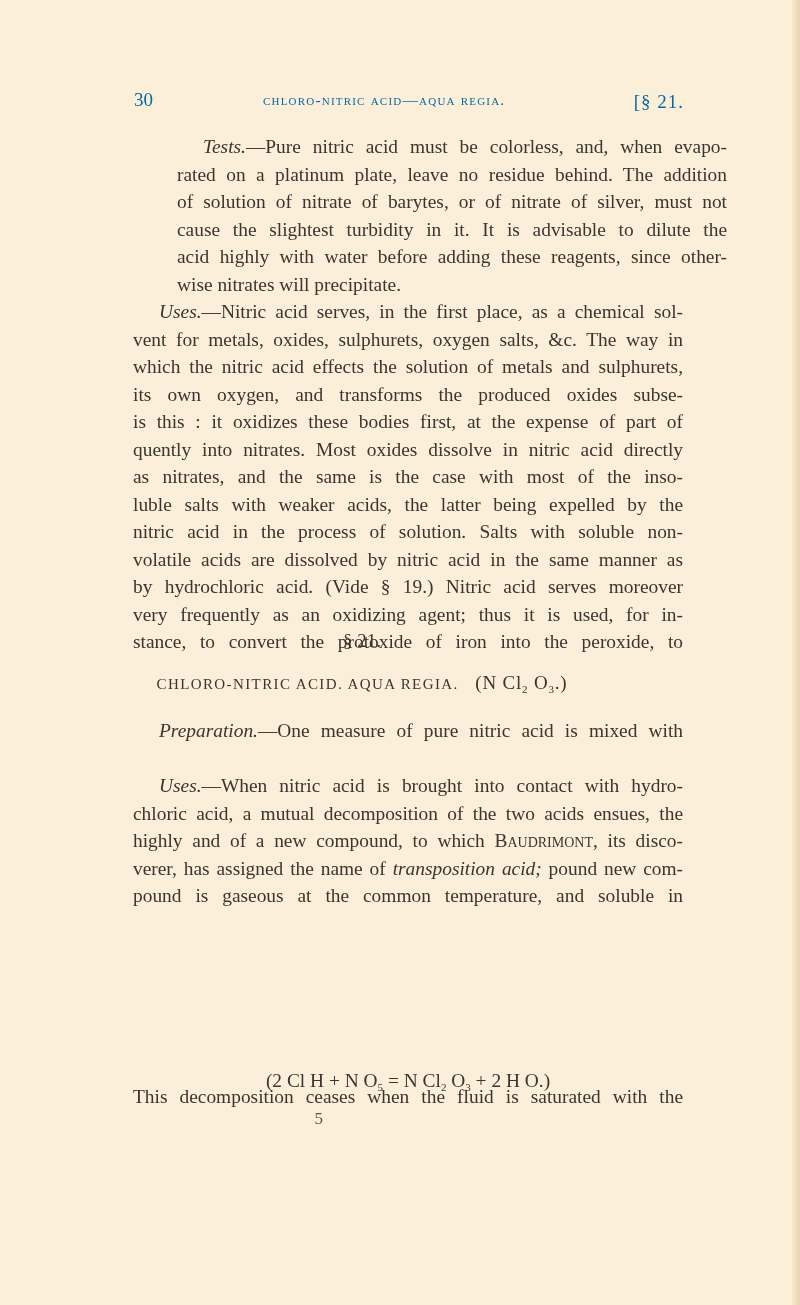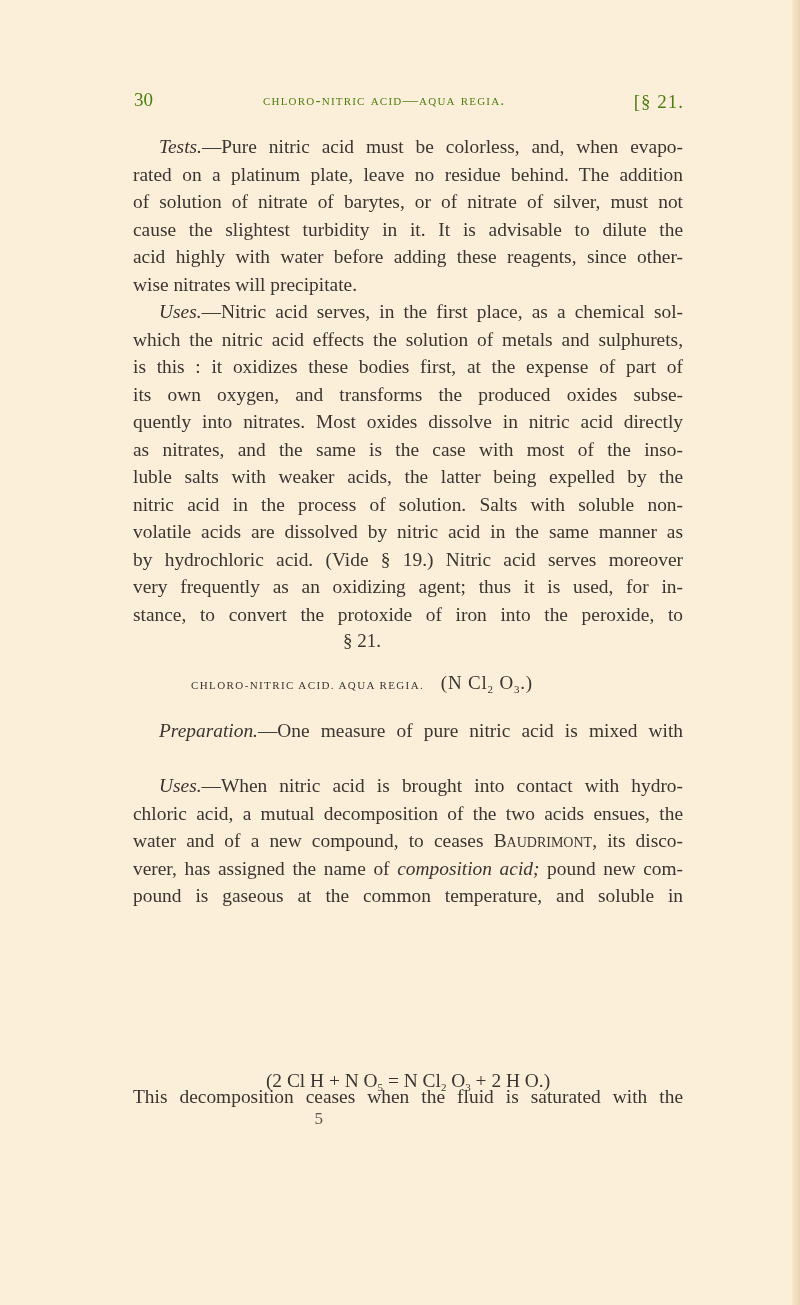--- a/index.html
+++ b/index.html
@@ -9,21 +9,21 @@
       position: relative;
       font-family: "Liberation Serif", "DejaVu Serif", serif;
       color: #3a3530;
     }
     .page-edge {
       position: absolute; top: 0; right: 0; width: 8px; height: 1305px;
       background: linear-gradient(to right, #f8e8cd, #eedcbd 60%, #e9d5b4);
     }
     .running-head {
       position: absolute; top: 89px; left: 134px; width: 550px; height: 24px;
-      font-size: 19px; color: #4d7c0f;
+      font-size: 19px; color: #0369a1;
     }
     .running-head .folio { position: absolute; left: 0; top: 0; }
     .running-head .head-title {
       position: absolute; left: 129px; top: 2px;
       font-size: 15.5px; letter-spacing: 1.2px; font-variant: small-caps;
       text-transform: lowercase;
     }
     .running-head .section-ref { position: absolute; right: 0; top: 2px; letter-spacing: 1px; }
     .text-block {
       position: absolute; left: 133px; width: 550px;
@@ -35,50 +35,51 @@
     .indent { padding-left: 26px; }
     .em { font-style: italic; }
     .sc { font-variant: small-caps; }
     .centered {
       position: absolute; left: 0; width: 724px; text-align: center;
     }
     .section-num { top: 630px; font-size: 19px; }
     .section-head {
       top: 672px; font-size: 19px; letter-spacing: 0.8px;
     }
-    .section-head .sc-title { font-size: 11px; letter-spacing: 1.4px; text-transform: uppercase; }
+    .section-head .sc-title { font-size: 15px; letter-spacing: 1.4px; text-transform: uppercase; }
     sub { font-size: 11px; vertical-align: -4px; }
     .equation { top: 1058px; font-size: 19.4px; left: 133px; width: 550px; }
     .signature { top: 1109px; font-size: 17px; left: 133px; width: 190px; text-align: right; color: #5a544d; }
   </style>
 </head>
 <body>
 
 <div class="page-edge"></div>
 
 <div class="running-head">
   <span class="folio">30</span>
   <span class="head-title">CHLORO-NITRIC ACID—AQUA REGIA.</span>
   <span class="section-ref">[§ 21.</span>
 </div>
 
-<div class="text-block" style="top:133px;">
+<div class="text-block" style="top:133px;margin-left:44px;">
   <span class="line indent"><span class="em">Tests.</span><span>—Pure nitric acid must be colorless, and, when evapo-</span></span>
   <span class="line">rated on a platinum plate, leave no residue behind.  The addition</span>
   <span class="line">of solution of nitrate of barytes, or of nitrate of silver, must not</span>
   <span class="line">cause the slightest turbidity in it.  It is advisable to dilute the</span>
   <span class="line">acid highly with water before adding these reagents, since other-</span>
   <span class="line last">wise nitrates will precipitate.</span>
 </div>
 
 <div class="text-block" style="top:298px;">
   <span class="line indent"><span class="em">Uses.</span><span>—Nitric acid serves, in the first place, as a chemical sol-</span></span>
+  <span class="line">vent for metals, oxides, sulphurets, oxygen salts, &amp;c.  The way in</span>
   <span class="line">which the nitric acid effects the solution of metals and sulphurets,</span>
+  <span class="line">its own oxygen, and transforms the produced oxides subse-</span>
   <span class="line">is this : it oxidizes these bodies first, at the expense of part of</span>
-  <span class="line">its own oxygen, and transforms the produced oxides subse-</span>
   <span class="line">quently into nitrates.  Most oxides dissolve in nitric acid directly</span>
   <span class="line">as nitrates, and the same is the case with most of the inso-</span>
   <span class="line">luble salts with weaker acids, the latter being expelled by the</span>
   <span class="line">nitric acid in the process of solution.  Salts with soluble non-</span>
   <span class="line">volatile acids are dissolved by nitric acid in the same manner as</span>
   <span class="line">by hydrochloric acid.  (Vide § 19.)  Nitric acid serves moreover</span>
   <span class="line">very frequently as an oxidizing agent; thus it is used, for in-</span>
   <span class="line">stance, to convert the protoxide of iron into the peroxide, to</span>
 </div>
 
@@ -88,22 +89,22 @@
   <span><span>(N Cl</span><sub>2</sub><span> O</span><sub>3</sub><span>.)</span></span>
 </div>
 
 <div class="text-block" style="top:717px;">
   <span class="line indent"><span class="em">Preparation.</span><span>—One measure of pure nitric acid is mixed with</span></span>
 </div>
 
 <div class="text-block" style="top:772px;">
   <span class="line indent"><span class="em">Uses.</span><span>—When nitric acid is brought into contact with hydro-</span></span>
   <span class="line">chloric acid, a mutual decomposition of the two acids ensues, the</span>
-  <span class="line"><span>water and of a new compound, to ceases </span><span class="sc">Baudrimont</span><span>, its disco-</span></span>
-  <span class="line"><span>verer, has assigned the name of </span><span class="em">composition acid;</span><span> pound new com-</span></span>
+  <span class="line"><span>highly and of a new compound, to which </span><span class="sc">Baudrimont</span><span>, its disco-</span></span>
+  <span class="line"><span>verer, has assigned the name of </span><span class="em">transposition acid;</span><span> pound new com-</span></span>
   <span class="line">pound is gaseous at the common temperature, and soluble in</span>
 </div>
 
 <div class="centered equation" style="position:absolute;margin-top:12px;">
   <span>(2 Cl H + N O</span><sub>5</sub><span> = N Cl</span><sub>2</sub><span> O</span><sub>3</sub><span> + 2 H O.)</span>
 </div>
 
 <div class="text-block" style="top:1083px;">
   <span class="line">This decomposition ceases when the fluid is saturated with the</span>
 </div>

